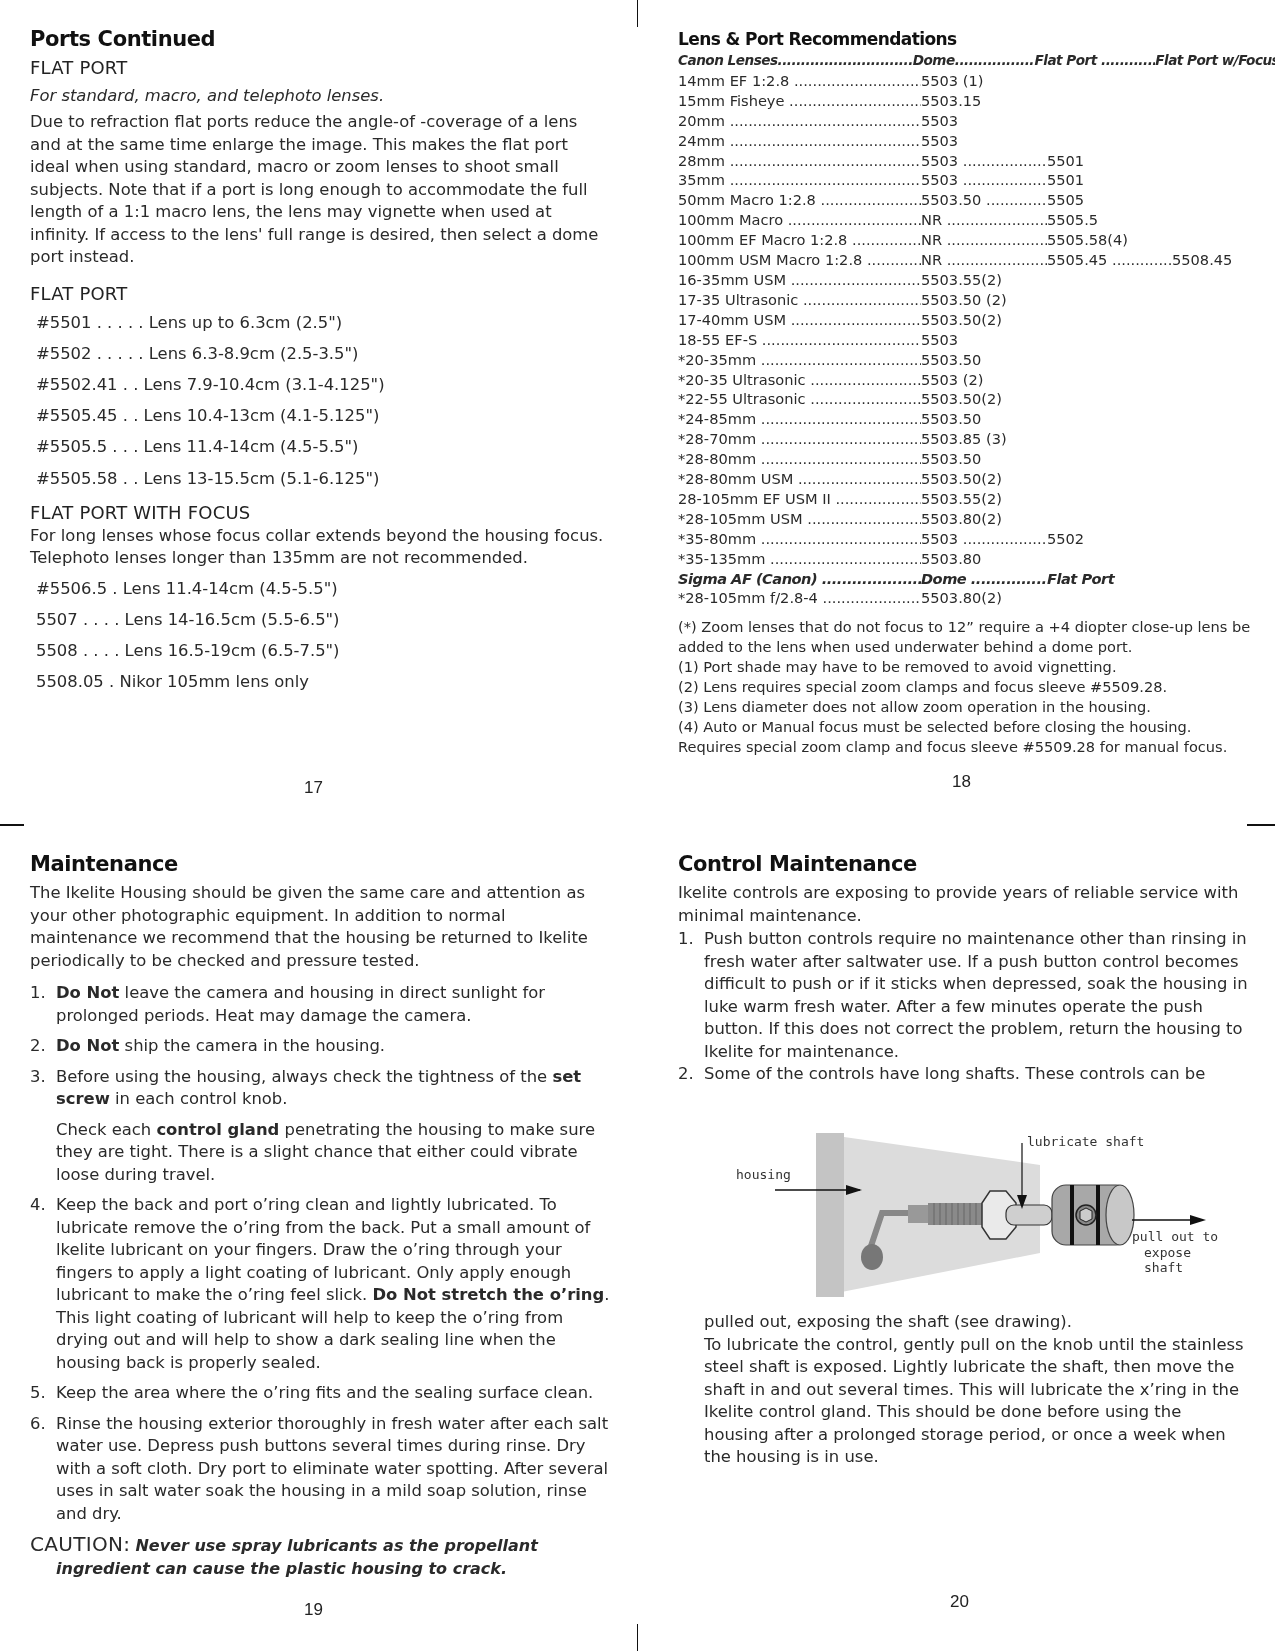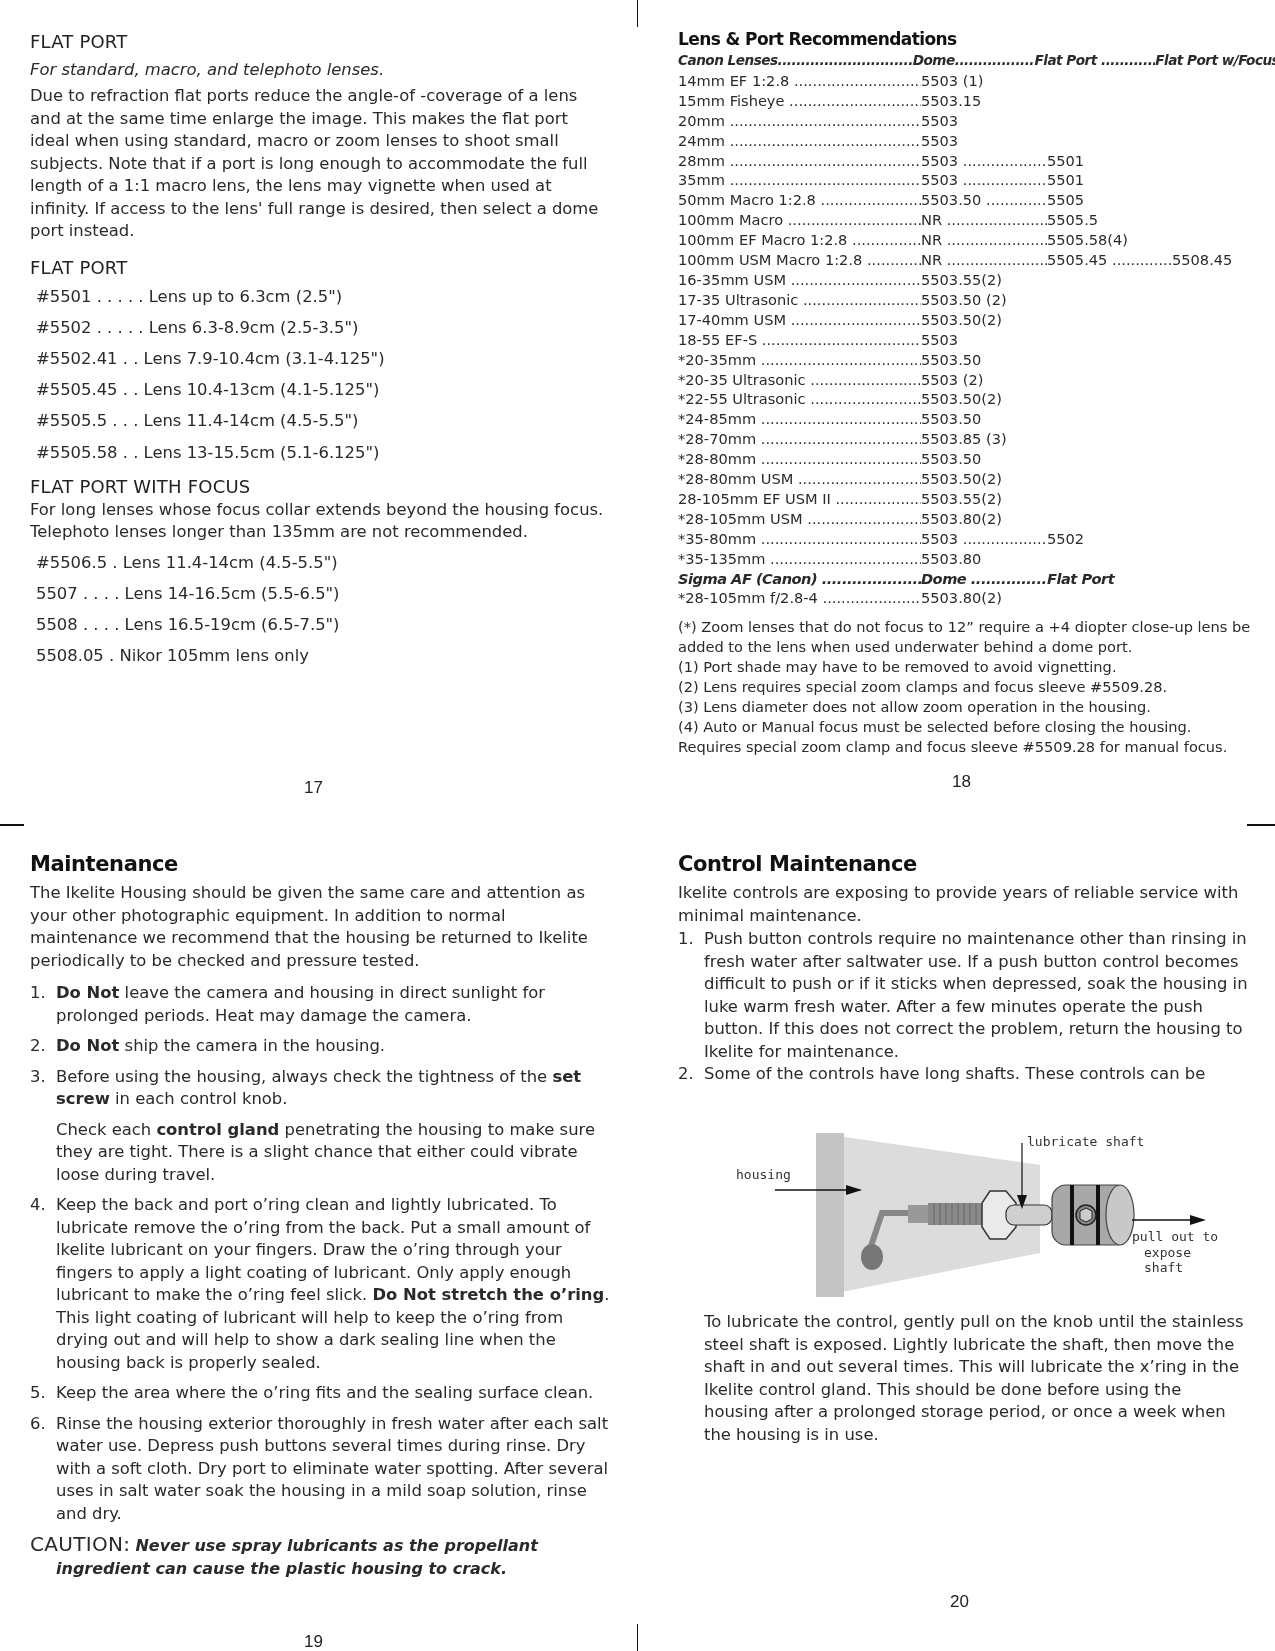--- a/index.html
+++ b/index.html
@@ -49,20 +49,21 @@
 </style>
 </head>
 <body>
 
 <div class="crop" style="left:637px;top:0;width:1px;height:27px;"></div>
 <div class="crop" style="left:637px;top:1624px;width:1px;height:27px;"></div>
 <div class="crop" style="left:0;top:824px;width:24px;height:2px;"></div>
 <div class="crop" style="left:1247px;top:824px;width:28px;height:2px;"></div>
 
 <div class="page p17">
+  <div class="h1">Ports Continued</div>
   <div class="h2">FLAT PORT</div>
   <div class="ital">For standard, macro, and telephoto lenses.</div>
   <div class="body para">Due to refraction flat ports reduce the angle-of -coverage of a lens and at the same time enlarge the image. This makes the flat port ideal when using standard, macro or zoom lenses to shoot small subjects. Note that if a port is long enough to accommodate the full length of a 1:1 macro lens, the lens may vignette when used at infinity. If access to the lens' full range is desired, then select a dome port instead.</div>
   <div class="h2" style="margin-top:14px;margin-bottom:4px;">FLAT PORT</div>
   <div>
     <p class="spec">#5501 . . . . . Lens up to 6.3cm (2.5")</p>
     <p class="spec">#5502 . . . . . Lens 6.3-8.9cm (2.5-3.5")</p>
     <p class="spec">#5502.41  . . Lens 7.9-10.4cm (3.1-4.125")</p>
     <p class="spec">#5505.45  . . Lens 10.4-13cm (4.1-5.125")</p>
     <p class="spec">#5505.5  . . . Lens 11.4-14cm (4.5-5.5")</p>
@@ -275,21 +276,21 @@
     <li><span class="num">4.</span><span>Keep the back and port o’ring clean and lightly lubricated. To lubricate remove the o’ring from the back. Put a small amount of lkelite lubricant on your fingers. Draw the o’ring through your fingers to apply a light coating of lubricant. Only apply enough lubricant to make the o’ring feel slick. </span><span class="b">Do Not stretch the o’ring</span><span>. This light coating of lubricant will help to keep the o’ring from drying out and will help to show a dark sealing line when the housing back is properly sealed.</span></li>
     <li><span class="num">5.</span><span>Keep the area where the o’ring fits and the sealing surface clean.</span></li>
     <li><span class="num">6.</span><span>Rinse the housing exterior thoroughly in fresh water after each salt water use. Depress push buttons several times during rinse. Dry with a soft cloth. Dry port to eliminate water spotting. After several uses in salt water soak the housing in a mild soap solution, rinse and dry.</span></li>
   </ol>
   <div class="caution">
     <span class="cap">CAUTION:</span>
     <span class="txt">Never use spray lubricants as the propellant</span>
     <span class="txt indent">ingredient can cause the plastic housing to crack.</span>
   </div>
 </div>
-<div class="pageno" style="left:304px;top:1600px;margin-top:32px;">19</div>
+<div class="pageno" style="left:304px;top:1600px;">19</div>
 
 <div class="page p20">
   <div class="h1">Control Maintenance</div>
   <div class="body" style="margin-bottom:1px;">Ikelite controls are exposing to provide years of reliable service with minimal maintenance.</div>
   <ol class="list2">
     <li><span class="num">1.</span><span>Push button controls require no maintenance other than rinsing in fresh water after saltwater use. If a push button control becomes difficult to push or if it sticks when depressed, soak the housing in luke warm fresh water. After a few minutes operate the push button. If this does not correct the problem, return the housing to Ikelite for maintenance.</span></li>
     <li><span class="num">2.</span><span>Some of the controls have long shafts. These controls can be</span></li>
   </ol>
 </div>
 
@@ -326,15 +327,16 @@
     <line x1="432" y1="115" x2="500" y2="115" stroke="#111" stroke-width="1.5"></line>
     <polygon points="506,115 490,110 490,120" fill="#111"></polygon>
   </svg>
   <div class="figlabel" style="left:36px;top:62px;">housing</div>
   <div class="figlabel" style="left:327px;top:29px;">lubricate shaft</div>
   <div class="figlabel" style="left:432px;top:124px;">pull out to</div>
   <div class="figlabel" style="left:444px;top:140px;">expose shaft</div>
 </div>
 
 <div style="position:absolute;left:678px;top:1311px;width:570px;">
+  <div class="after-fig">pulled out, exposing the shaft (see drawing).</div>
   <div class="after-fig">To lubricate the control, gently pull on the knob until the stainless steel shaft is exposed. Lightly lubricate the shaft, then move the shaft in and out several times. This will lubricate the x’ring in the Ikelite control gland. This should be done before using the housing after a prolonged storage period, or once a week when the housing is in use.</div>
 </div>
 <div class="pageno" style="left:950px;top:1592px;">20</div>
 
 </body></html>

